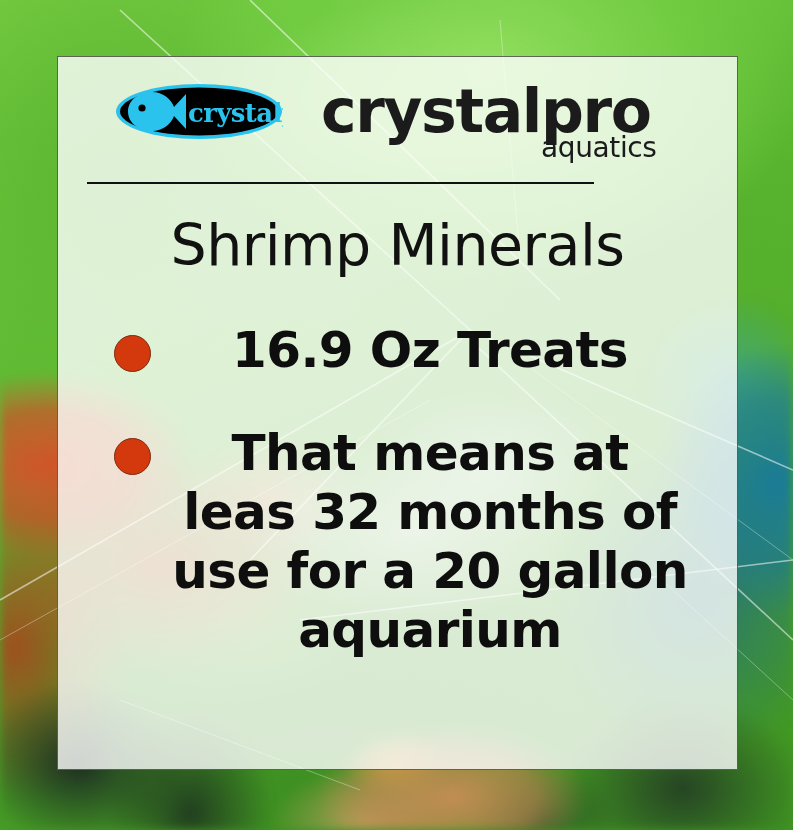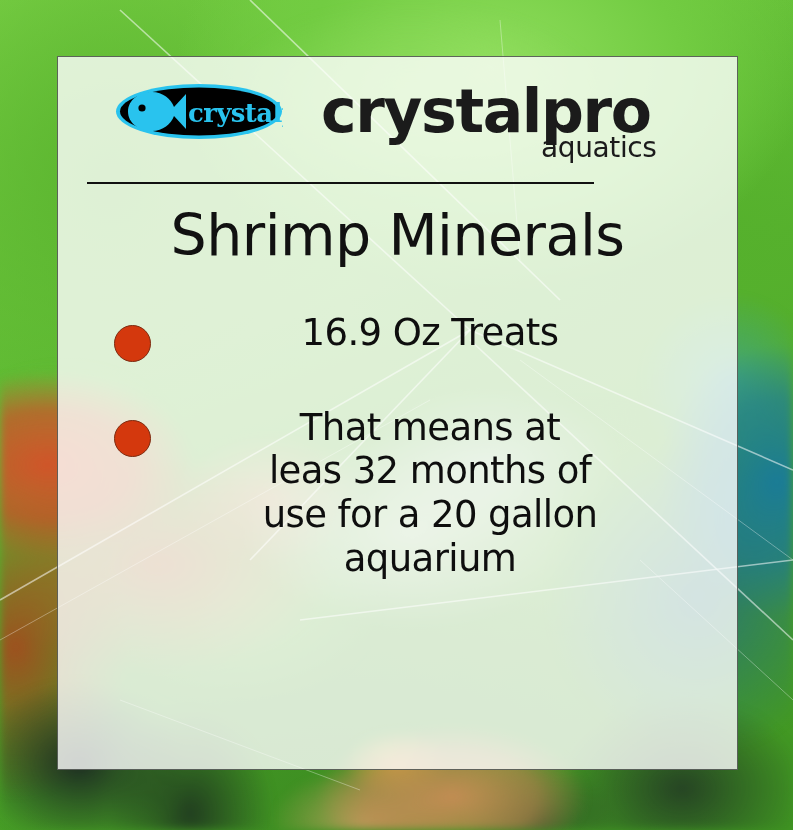--- a/index.html
+++ b/index.html
@@ -178,21 +178,21 @@
     align-self: flex-start;
   }
 
   
   .product-title {
     font-family: "DejaVu Sans", sans-serif;
     font-weight: normal;
     font-size: 57px;
     letter-spacing: -0.5px;
     color: #111;
-    margin-top: 20px;
+    margin-top: 30px;
     text-align: center;
     line-height: 1.1;
     white-space: nowrap;
   }
 
   
   .bullets {
     width: 100%;
     box-sizing: border-box;
     padding: 0 24px 0 56px;
@@ -213,22 +213,22 @@
     border-radius: 50%;
     background: #d4380d;
     border: 1.5px solid #7c2b10;
     margin-top: 14px;
     margin-right: 18px;
   }
 
   .bullet-text {
     flex: 1 1 auto;
     font-family: "DejaVu Sans", sans-serif;
-    font-weight: normal;
-    font-size: 37px;
+    font-weight: bold;
+    font-size: 50px;
     line-height: 1.18;
     letter-spacing: -0.6px;
     color: #0e0e0e;
     text-align: center;
     padding-right: 22px;
   }
   .bullet-text .ln { display: block; }
 </style>
 </head>
 <body>

